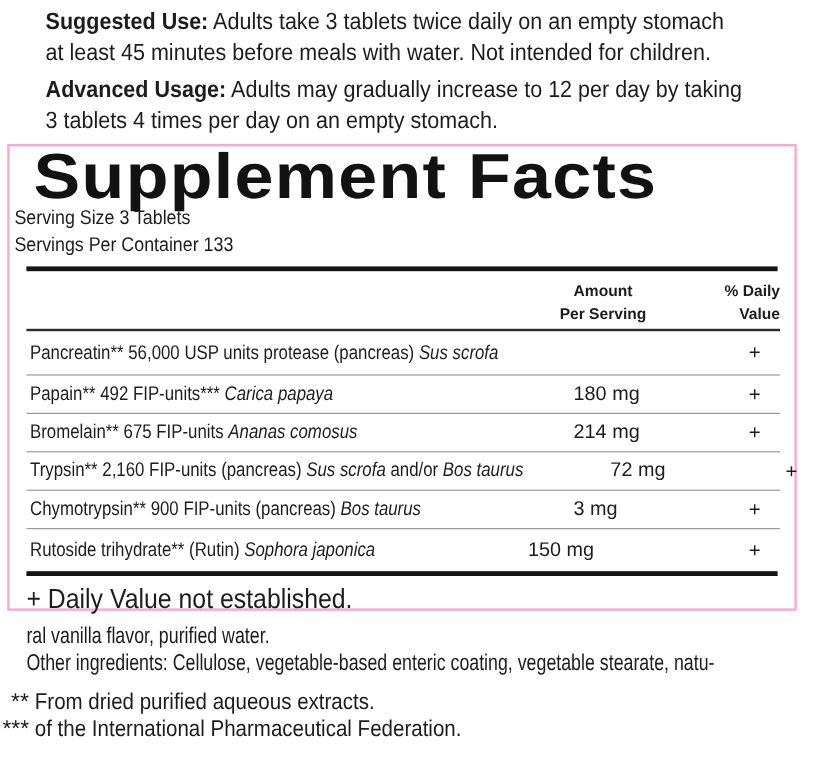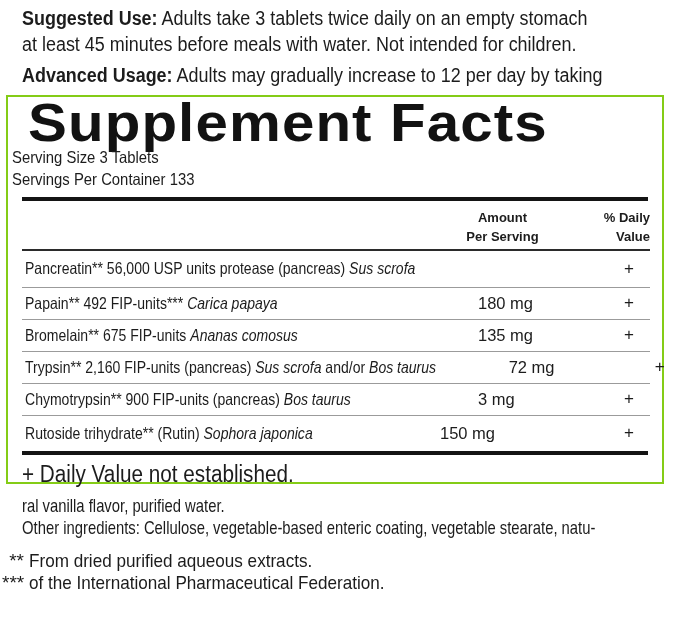--- a/index.html
+++ b/index.html
@@ -8,28 +8,28 @@
     font-family:"Liberation Sans",sans-serif;color:#1c1c1c;
     -webkit-font-smoothing:antialiased;
   }
   .cx{display:inline-block;transform-origin:0 50%;white-space:nowrap;}
   .s92{transform:scaleX(.92);}
   .s90{transform:scaleX(.90);}
   .s85{transform:scaleX(.85);}
   .s78{transform:scaleX(.78);}
 
   
-  .usage{padding:6px 0 0 22px;font-size:19.5px;line-height:25.5px;}
+  .usage{padding:6px 0 0 4px;font-size:19.5px;line-height:25.5px;margin-left:34px;}
   .usage .para{margin:0 0 6px 0;}
   .usage b{font-weight:bold;}
 
   
   .facts{
     box-sizing:border-box;width:658px;height:389px;margin:2px 0 0 6px;
-    border:2px solid #84cc16;background:#fff;
+    border:2px solid #f9a8d4;background:#fff;
   }
   .title{
     font-size:53px;font-weight:bold;letter-spacing:1px;line-height:47px;
     margin:2px 0 0 20px;transform:scaleX(1.10);transform-origin:0 0;
     white-space:nowrap;color:#121212;
   }
   .serving{font-size:16.5px;line-height:22px;margin-left:4px;}
   .bar{height:4px;background:#141414;margin:0 14px;}
   .bar.b1{margin-top:7px;}
   .hdr{display:flex;margin:7px 12px 0 14px;font-weight:bold;font-size:13px;line-height:19px;}
@@ -58,20 +58,21 @@
 </head>
 <body>
 
 <div class="usage">
   <p class="para">
     <span class="line" style="display:block"><span class="cx s92"><b>Suggested Use:</b><span> Adults take 3 tablets twice daily on an empty stomach</span></span></span>
     <span class="line" style="display:block"><span class="cx s92">at least 45 minutes before meals with water. Not intended for children.</span></span>
   </p>
   <p class="para">
     <span class="line" style="display:block"><span class="cx s92"><b>Advanced Usage:</b><span> Adults may gradually increase to 12 per day by taking</span></span></span>
+    <span class="line" style="display:block"><span class="cx s92">3 tablets 4 times per day on an empty stomach.</span></span>
   </p>
 </div>
 
 <div class="facts">
   <div class="title">Supplement Facts</div>
   <div class="serving"><span class="cx s90">Serving Size 3 Tablets</span></div>
   <div class="serving"><span class="cx s90">Servings Per Container 133</span></div>
   <div class="bar b1"></div>
   <div class="hdr">
     <span class="sp"></span>
@@ -90,21 +91,21 @@
         <span class="row-name"><span class="cx s85"><span>Pancreatin** 56,000 USP units protease (pancreas) </span><i>Sus scrofa</i></span></span>
         <span class="row-dv">+</span>
       </div>
       <div class="row">
         <span class="row-name"><span class="cx s85"><span>Papain** 492 FIP-units*** </span><i>Carica papaya</i></span></span>
         <span class="row-amount">180 mg</span>
         <span class="row-dv">+</span>
       </div>
       <div class="row">
         <span class="row-name"><span class="cx s85"><span>Bromelain** 675 FIP-units </span><i>Ananas comosus</i></span></span>
-        <span class="row-amount">135 mg</span>
+        <span class="row-amount">214 mg</span>
         <span class="row-dv">+</span>
       </div>
       <div class="row">
         <span class="row-name"><span class="cx s85"><span>Trypsin** 2,160 FIP-units (pancreas) </span><i>Sus scrofa</i><span> and/or </span><i>Bos taurus</i></span></span>
         <span class="row-amount">72 mg</span>
         <span class="row-dv">+</span>
       </div>
       <div class="row">
         <span class="row-name"><span class="cx s85"><span>Chymotrypsin** 900 FIP-units (pancreas) </span><i>Bos taurus</i></span></span>
         <span class="row-amount">3 mg</span>

